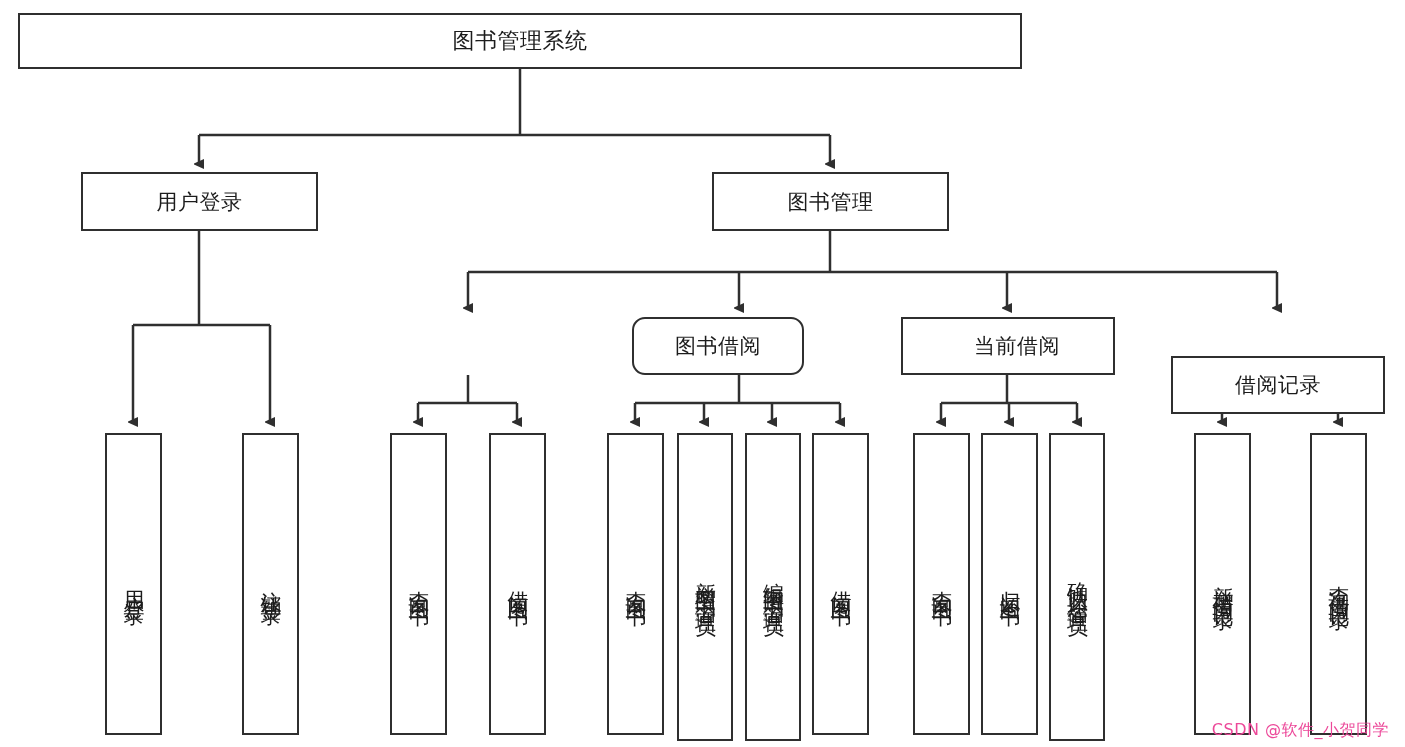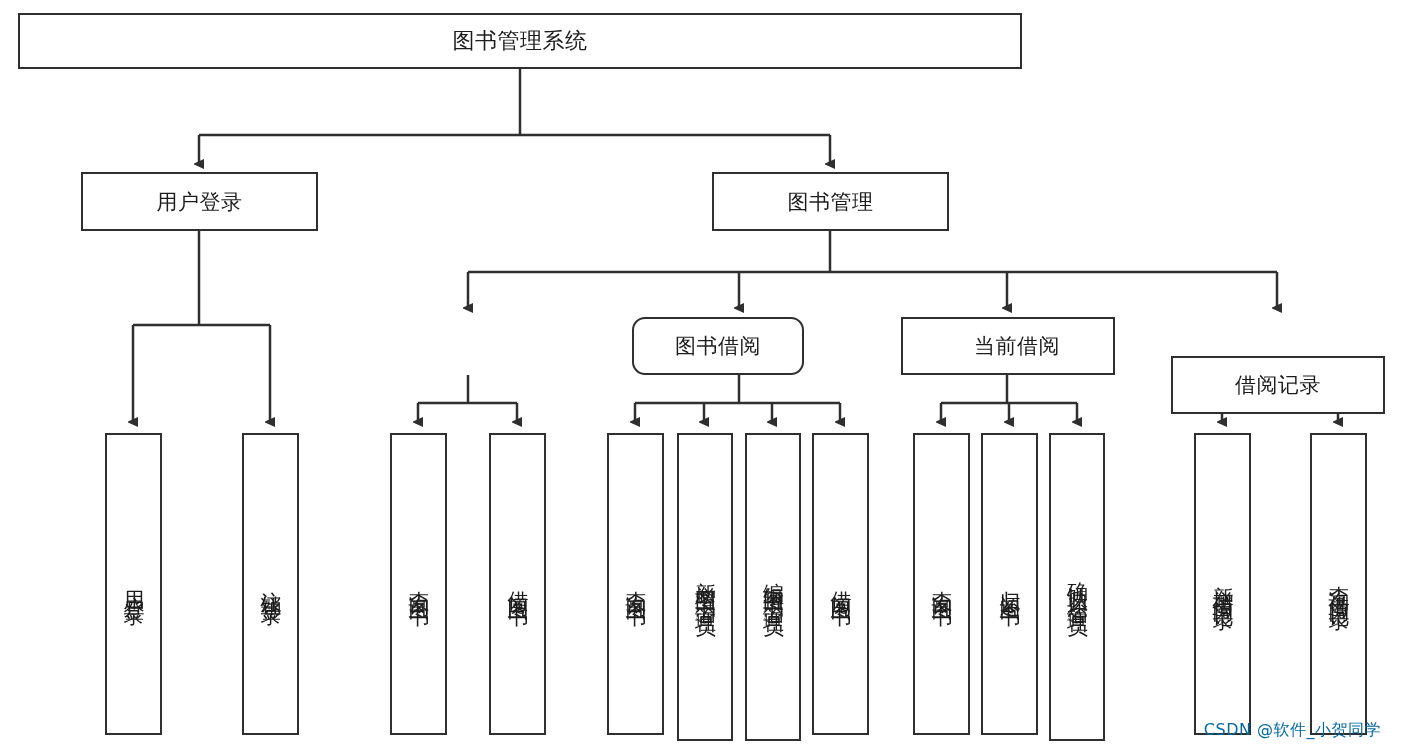--- a/index.html
+++ b/index.html
@@ -51,24 +51,24 @@
   .node.vert .vtext {
     writing-mode: vertical-rl;
     text-orientation: upright;
     white-space: nowrap;
   }
   .node.root {
     font-size: 22px;
   }
   .watermark {
     position: absolute;
-    right: 24px;
+    right: 16px;
     bottom: 6px;
     font-size: 16px;
-    color: #0369a1;
+    color: #ec4899;
     letter-spacing: 0.5px;
     white-space: nowrap;
     margin-left: 28px;
   }
 </style>
 </head>
 <body>
 
 <div id="canvas">
 

